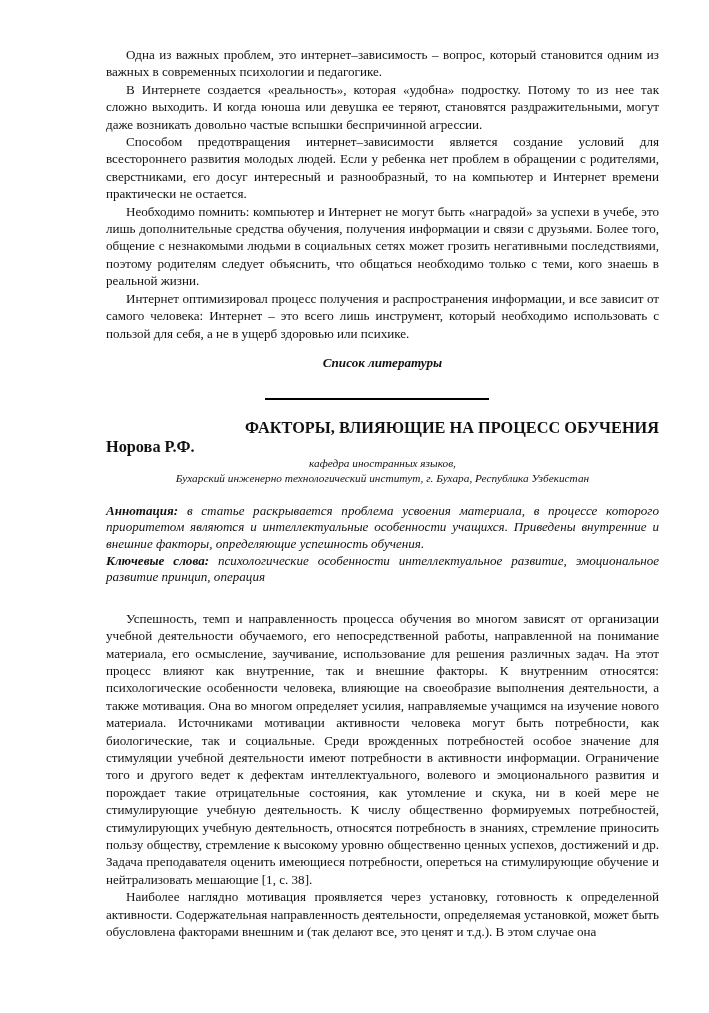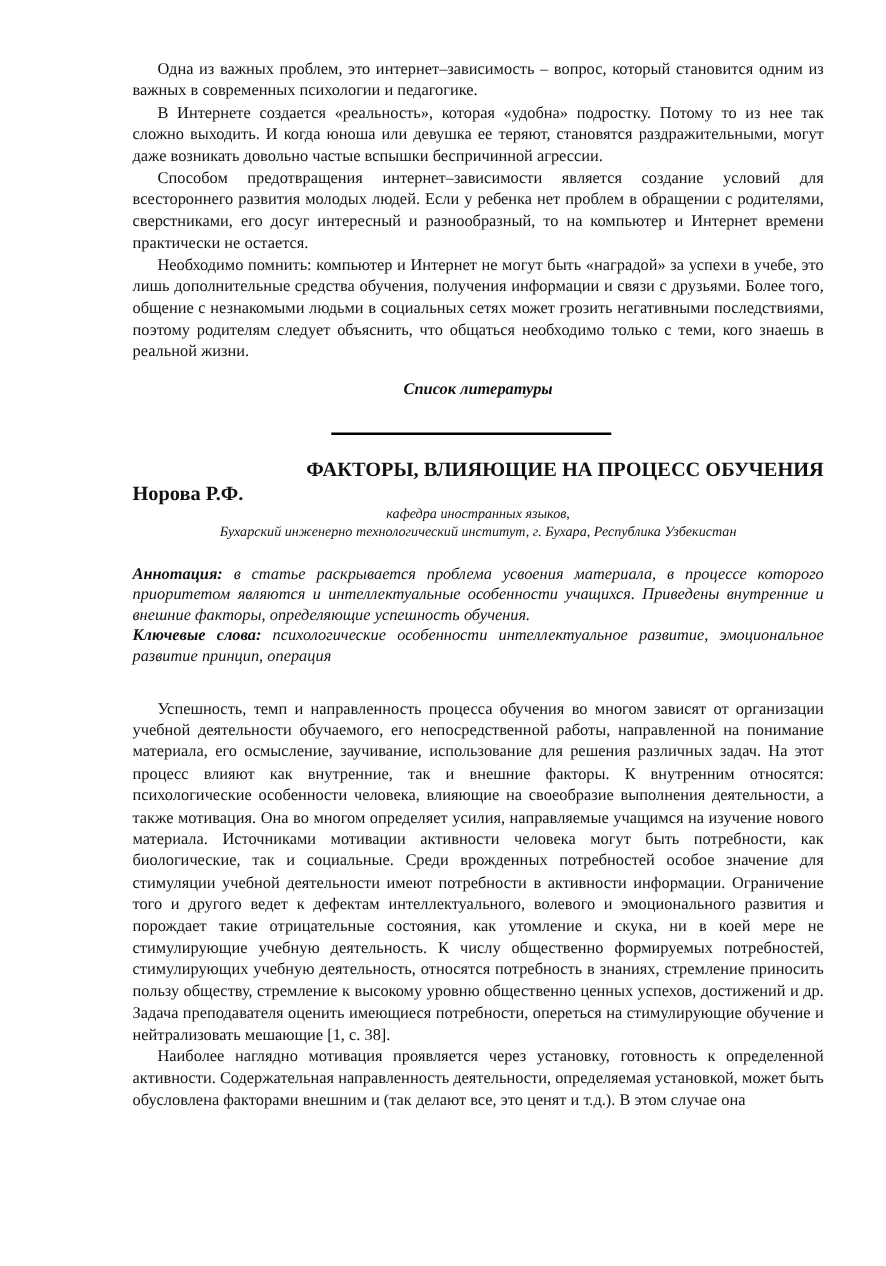--- a/index.html
+++ b/index.html
@@ -22,20 +22,21 @@
   .body1 { margin-top: 24px; }
 </style>
 </head>
 <body>
 
 <div class="page">
   <p>Одна из важных проблем, это интернет–зависимость – вопрос, который становится одним из важных в современных психологии и педагогике.</p>
   <p>В Интернете создается «реальность», которая «удобна» подростку. Потому то из нее так сложно выходить. И когда юноша или девушка ее теряют, становятся раздражительными, могут даже возникать довольно частые вспышки беспричинной агрессии.</p>
   <p>Способом предотвращения интернет–зависимости является создание условий для всестороннего развития молодых людей. Если у ребенка нет проблем в обращении с родителями, сверстниками, его досуг интересный и разнообразный, то на компьютер и Интернет времени практически не остается.</p>
   <p>Необходимо помнить: компьютер и Интернет не могут быть «наградой» за успехи в учебе, это лишь дополнительные средства обучения, получения информации и связи с друзьями. Более того, общение с незнакомыми людьми в социальных сетях может грозить негативными последствиями, поэтому родителям следует объяснить, что общаться необходимо только с теми, кого знаешь в реальной жизни.</p>
+  <p>Интернет оптимизировал процесс получения и распространения информации, и все зависит от самого человека: Интернет – это всего лишь инструмент, который необходимо использовать с пользой для себя, а не в ущерб здоровью или психике.</p>
 
   <div class="refhead">Список литературы</div>
 
   <div class="sep"></div>
 
   <div class="title">ФАКТОРЫ, ВЛИЯЮЩИЕ НА ПРОЦЕСС ОБУЧЕНИЯ</div>
   <div class="author">Норова Р.Ф.</div>
   <div class="aff">кафедра иностранных языков,</div>
   <div class="aff">Бухарский инженерно технологический институт, г. Бухара, Республика Узбекистан</div>
 

